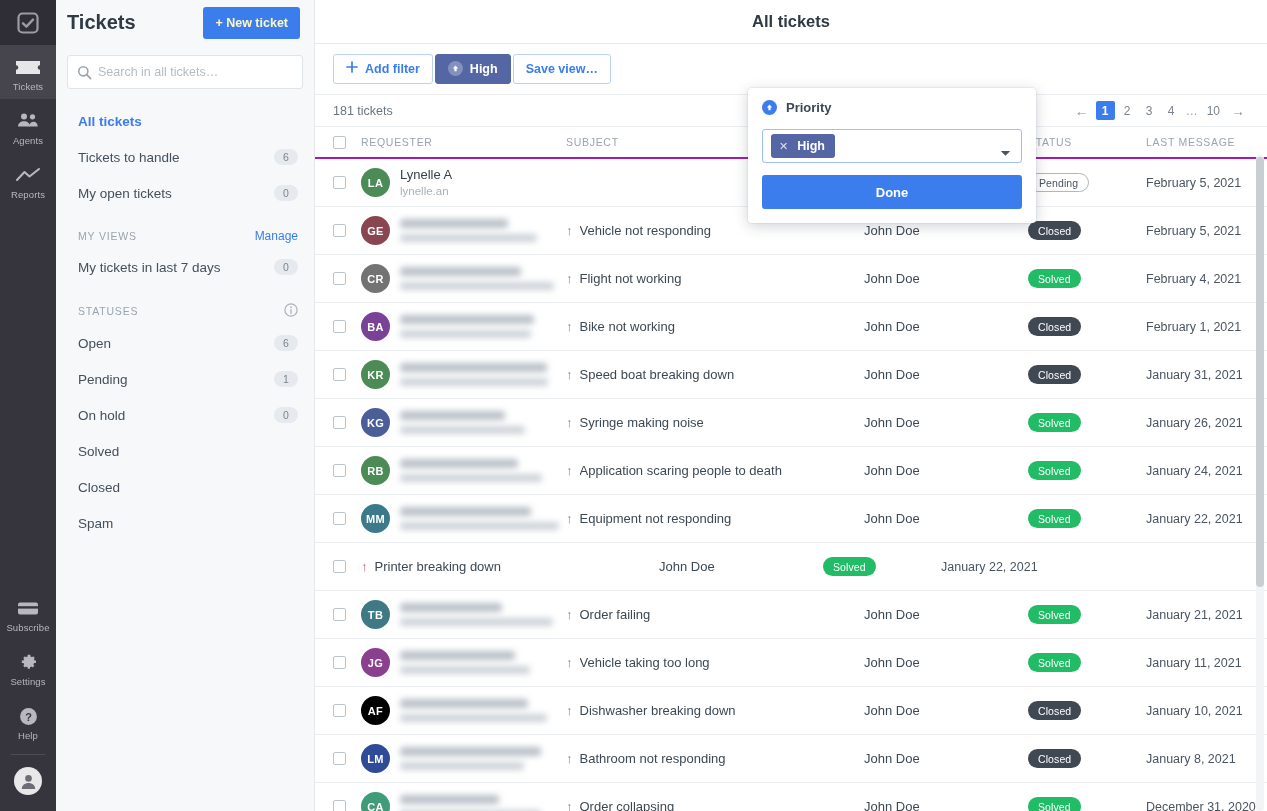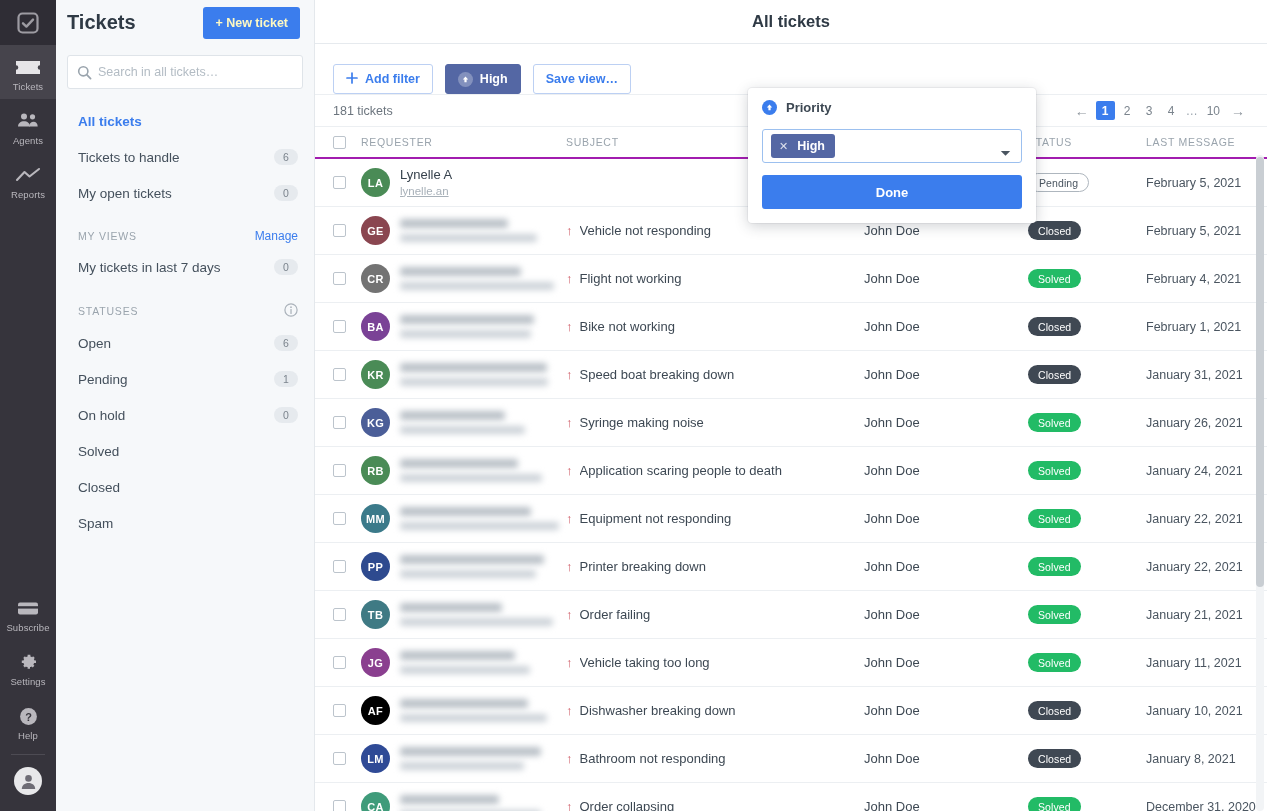--- a/index.html
+++ b/index.html
@@ -84,21 +84,21 @@
 
   
   .main { flex: 1 1 auto; height: 811px; position: relative; background: #fff; display: flex; flex-direction: column; min-width: 0; }
   .main-head {
     height: 45px; border-bottom: 1px solid #e6eaee;
     display: flex; align-items: center; justify-content: center;
   }
   .main-title { font-size: 16.5px; color: #2f3a45; font-weight: 600; }
 
   .toolbar {
-    height: 52px; display: flex; align-items: flex-end; gap: 12px;
+    height: 52px; display: flex; align-items: center; gap: 2px;
     padding: 0 18px;
   }
   .tb-btn {
     border: 1px solid #bcd0f3; color: #3b7ded; background: #fff;
     border-radius: 3px; height: 30px; padding: 0 12px; font-size: 12.5px;
     font-weight: 600; cursor: pointer; font-family: inherit;
     display: flex; align-items: center; gap: 7px;
   }
   .tb-chip {
     background: #5467a4; border: 1px solid #5467a4; color: #fff;
@@ -144,21 +144,21 @@
     width: 13px; height: 13px; border: 1px solid #bcc4cc; border-radius: 2px;
     background: #fff; cursor: pointer; display: inline-block;
   }
   .avatar {
     width: 29px; height: 29px; border-radius: 50%; flex: 0 0 29px;
     display: flex; align-items: center; justify-content: center;
     color: #fff; font-size: 11px; font-weight: 600; letter-spacing: .3px;
   }
   .req-txt { min-width: 0; line-height: 1.25; }
   .req-name { font-size: 13px; color: #37424d; white-space: nowrap; overflow: hidden; }
-  .req-mail { font-size: 11.5px; color: #a7b0b8; white-space: nowrap; overflow: hidden; text-decoration: underline; }
+  .req-mail { font-size: 11.5px; color: #a7b0b8; white-space: nowrap; overflow: hidden; }
 
   .blur-bar { height: 9px; border-radius: 3px; background: #b9c0c7; filter: blur(3.4px); }
   .blur-bar2 { height: 8px; border-radius: 3px; background: #ccd2d8; filter: blur(3.4px); margin-top: 6px; }
 
   .arrow-up { color: #cf5b66; font-size: 13px; line-height: 1; flex: 0 0 auto; }
   .sub-text { color: #3d4853; font-size: 13px; white-space: nowrap; overflow: hidden; text-overflow: ellipsis; }
 
   .badge {
     display: inline-flex; align-items: center; justify-content: center;
     height: 19px; border-radius: 10px; font-size: 10.5px; padding: 0 10px;
@@ -576,27 +576,20 @@
             <span class="sub-text">Equipment not responding</span>
           </div>
           <div class="c-agt">John Doe</div>
           <div class="c-sta"><span class="badge solved">Solved</span></div>
           <div class="c-msg date-txt">January 22, 2021</div>
         </div>
         <div class="trow">
           <div class="c-check">
             <span class="cbox"></span>
           </div>
-          <div class="c-req">
-            <div class="avatar" style="background: rgb(46, 74, 143);">PP</div>
-            <div class="req-txt">
-              <div class="blur-bar" style="width:144px"></div>
-              <div class="blur-bar2" style="width:136px"></div>
-            </div>
-          </div>
           <div class="c-sub">
             <span class="arrow-up">↑</span>
             <span class="sub-text">Printer breaking down</span>
           </div>
           <div class="c-agt">John Doe</div>
           <div class="c-sta"><span class="badge solved">Solved</span></div>
           <div class="c-msg date-txt">January 22, 2021</div>
         </div>
         <div class="trow">
           <div class="c-check">

